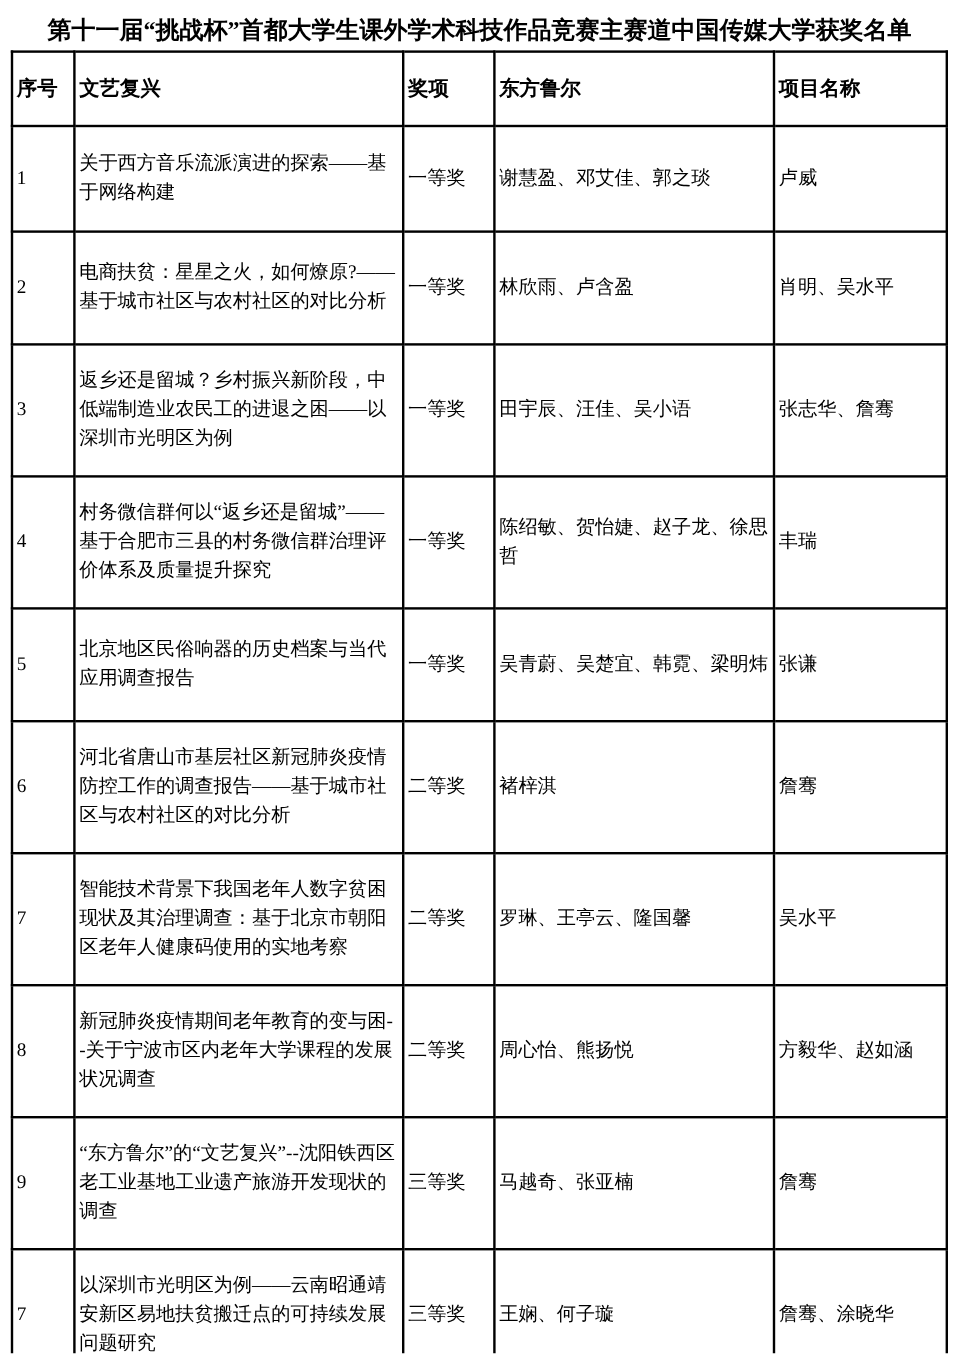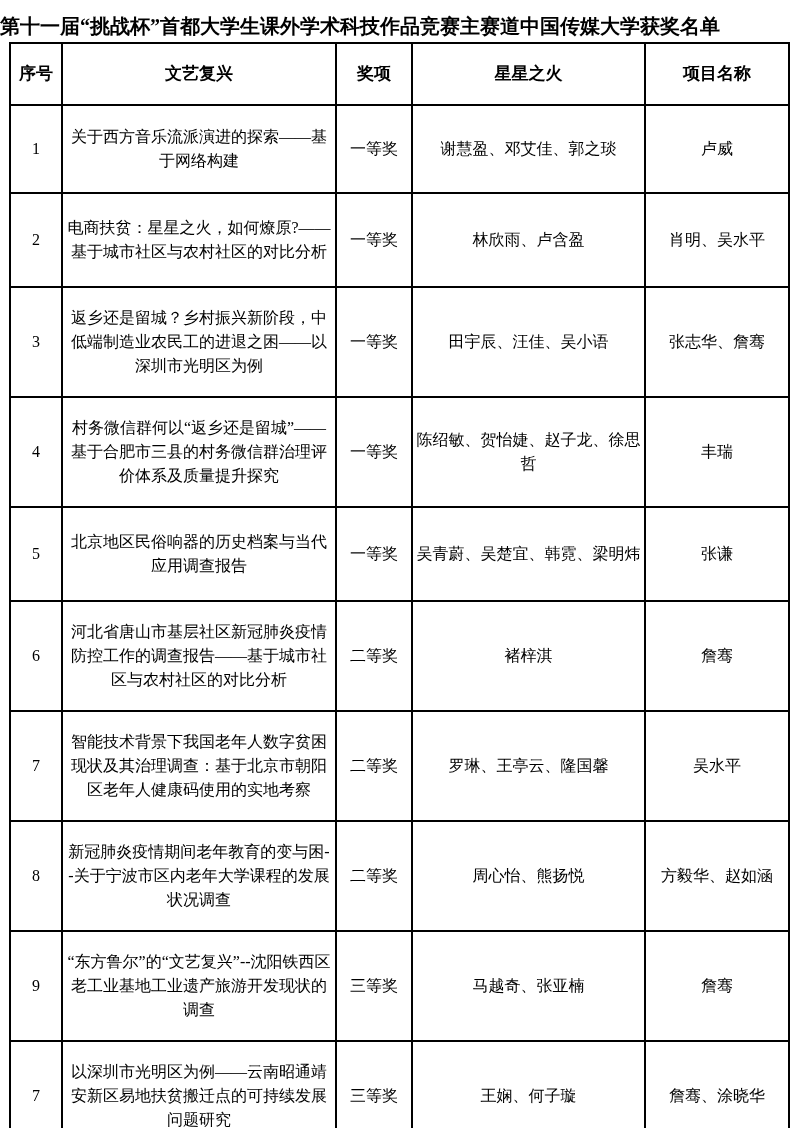--- a/index.html
+++ b/index.html
@@ -10,35 +10,36 @@
     color: #000000;
   }
   .page {
     width: 799px;
     height: 1128px;
     background: #ffffff;
     overflow: hidden;
   }
   .doc-title {
     margin-top: 13px;
+    text-align: center;
     font-size: 20px;
     font-weight: bold;
     letter-spacing: 0px;
     line-height: 26px;
   }
   table.award-table {
     border-collapse: collapse;
     margin: 3px auto 0 auto;
     width: 779px;
     table-layout: fixed;
   }
   table.award-table th,
   table.award-table td {
     border: 2px solid #000000;
-    text-align: center;
+    text-align: left;
     vertical-align: middle;
     padding: 18px 3px;
     font-size: 16px;
     line-height: 24px;
     word-break: break-all;
   }
   table.award-table th {
     font-weight: bold;
     height: 38px;
     font-size: 17px;
@@ -66,21 +67,21 @@
       <col class="c-project">
       <col class="c-award">
       <col class="c-members">
       <col class="c-advisors">
     </colgroup>
     <thead>
       <tr>
         <th>序号</th>
         <th>文艺复兴</th>
         <th>奖项</th>
-        <th>星星之火</th>
+        <th>东方鲁尔</th>
         <th>项目名称</th>
       </tr>
     </thead>
     <tbody id="table-body">
         <tr>
           <td class="no-cell">1</td>
           <td>关于西方音乐流派演进的探索——基于网络构建</td>
           <td>一等奖</td>
           <td>谢慧盈、邓艾佳、郭之琰</td>
           <td>卢威</td>

